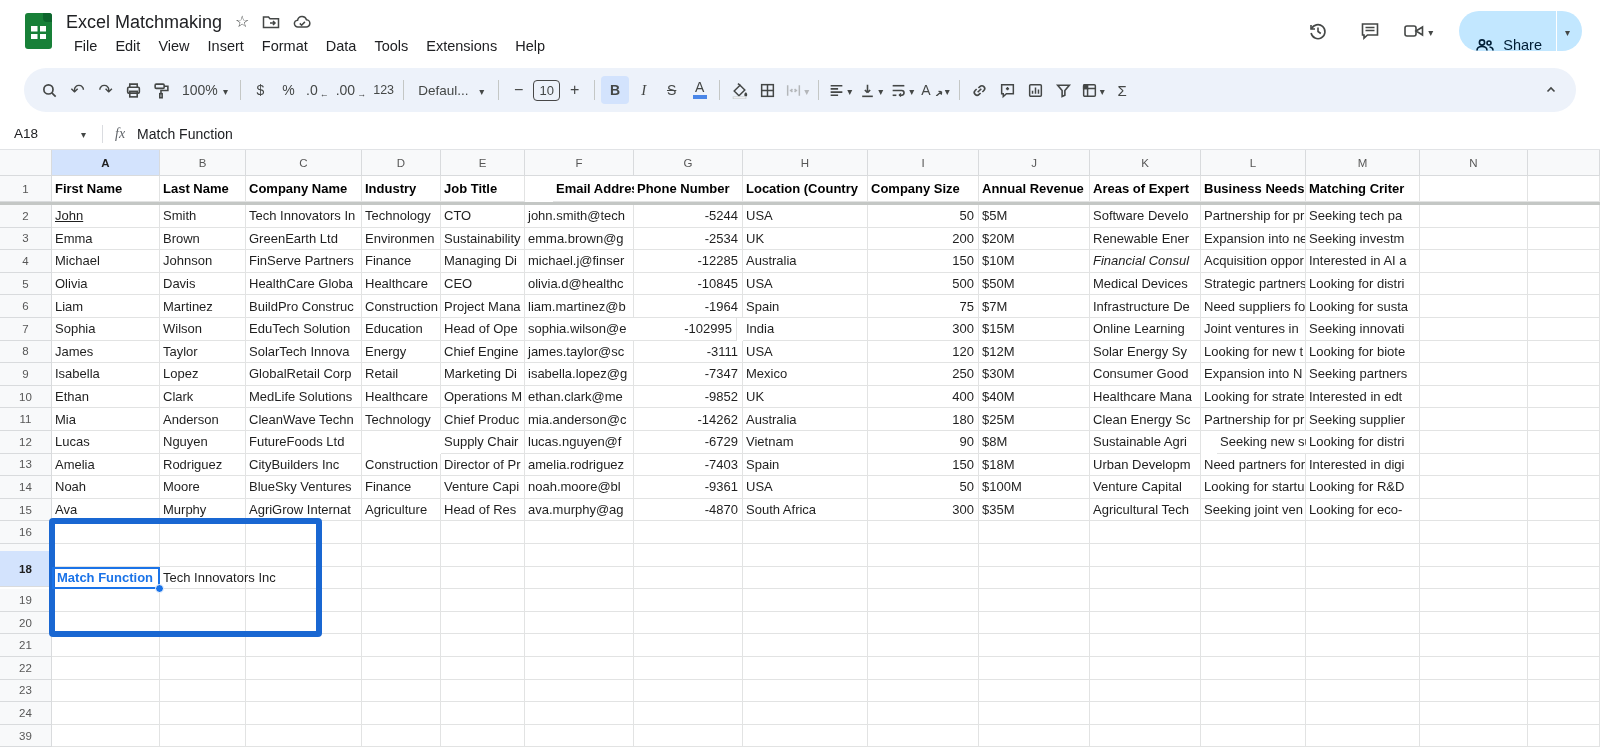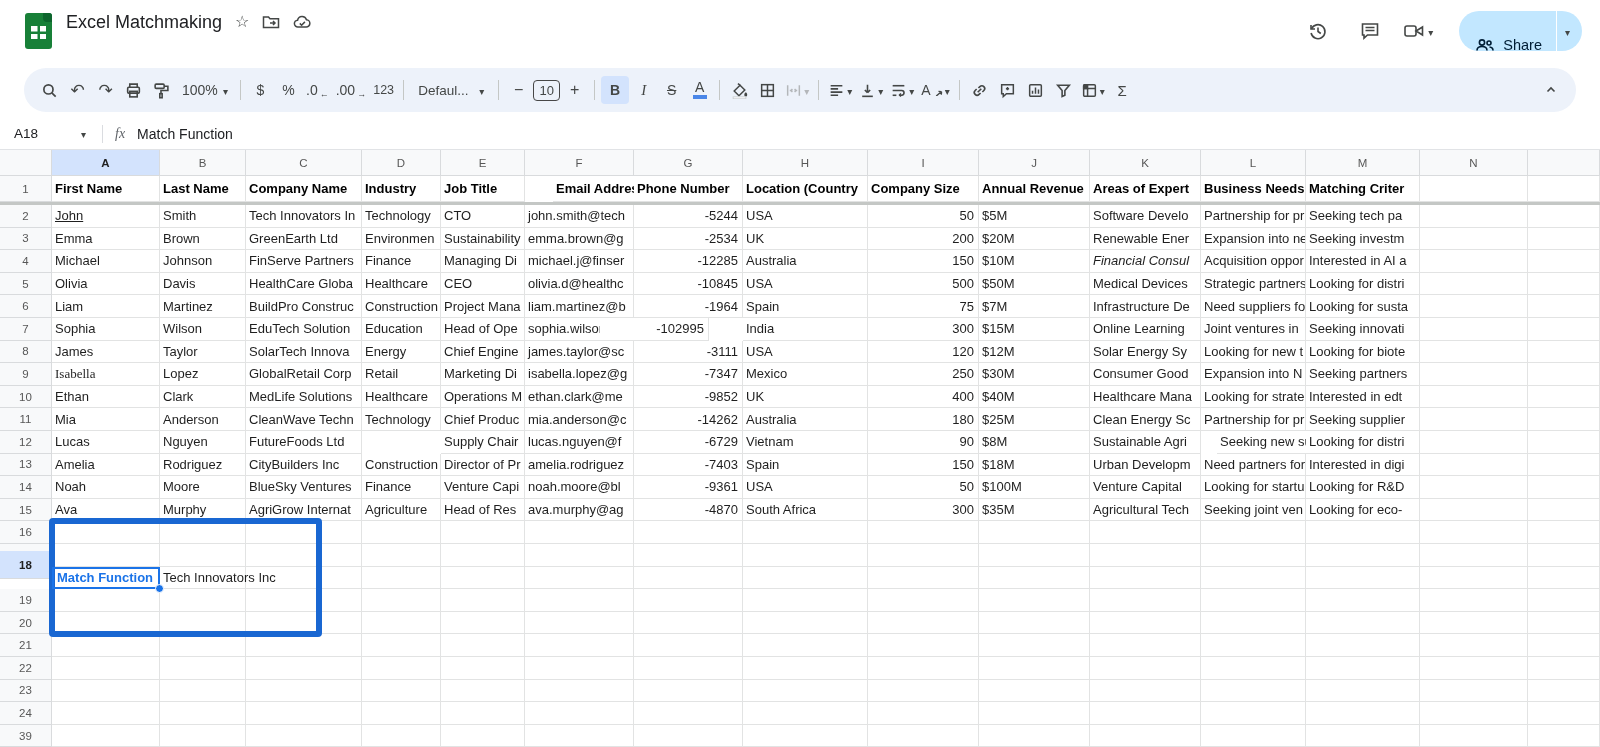--- a/index.html
+++ b/index.html
@@ -103,20 +103,31 @@
             <path d="M8 9h5M11 7l2 2-2 2"></path>
         </svg>
       </span>
       <span class="title-ico">
         <svg width="19" height="16" viewBox="0 0 19 16" fill="none" stroke="#444746" stroke-width="1.5">
           <path d="M5 13a3.4 3.4 0 01-.4-6.8 4.6 4.6 0 018.9-.4A3.1 3.1 0 0113 13z"></path>
           <path d="M6.8 9.4l1.8 1.8 3.3-3.3"></path>
         </svg>
       </span>
     </div>
+    <div class="menu-row">
+        <div class="menu-item">File</div>
+        <div class="menu-item">Edit</div>
+        <div class="menu-item">View</div>
+        <div class="menu-item">Insert</div>
+        <div class="menu-item">Format</div>
+        <div class="menu-item">Data</div>
+        <div class="menu-item">Tools</div>
+        <div class="menu-item">Extensions</div>
+        <div class="menu-item">Help</div>
+      </div>
   </div>
   <div class="topbar-right">
     <div class="tb-round">
       <svg width="22" height="22" viewBox="0 0 22 22" fill="none" stroke="#444746" stroke-width="1.6">
         <path d="M4 5v4h4"></path>
           <path d="M4.5 9a7 7 0 11-.4 4"></path>
           <path d="M11 7.5v4l2.8 2"></path>
       </svg>
     </div>
     <div class="tb-round">
@@ -423,21 +434,21 @@
     <div class="cell" style="left: 1306px; top: 145.4px; width: 114px; height: 22.6px;">Looking for susta</div>
     <div class="cell" style="left: 1420px; top: 145.4px; width: 108px; height: 22.6px;"></div>
     <div class="cell" style="left: 1528px; top: 145.4px; width: 72px; height: 22.6px;"></div>
     <div class="rhead" style="left: 0px; top: 168px; width: 52px; height: 22.6px;">7</div>
     <div class="cell" style="left: 52px; top: 168px; width: 108px; height: 22.6px;">Sophia</div>
     <div class="cell" style="left: 160px; top: 168px; width: 86px; height: 22.6px;">Wilson</div>
     <div class="cell" style="left: 246px; top: 168px; width: 116px; height: 22.6px;">EduTech Solution</div>
     <div class="cell" style="left: 362px; top: 168px; width: 79px; height: 22.6px;">Education</div>
     <div class="cell" style="left: 441px; top: 168px; width: 84px; height: 22.6px;">Head of Ope</div>
     <div class="cell" style="left: 525px; top: 168px; width: 109px; height: 22.6px;">sophia.wilson@e</div>
-    <div class="cell num" style="left: 600px; top: 168px; width: 109px; height: 22.6px;">-102995</div>
+    <div class="cell num" style="left: 628px; top: 168px; width: 109px; height: 22.6px;">-102995</div>
     <div class="cell" style="left: 743px; top: 168px; width: 125px; height: 22.6px;">India</div>
     <div class="cell num" style="left: 868px; top: 168px; width: 111px; height: 22.6px;">300</div>
     <div class="cell" style="left: 979px; top: 168px; width: 111px; height: 22.6px;">$15M</div>
     <div class="cell" style="left: 1090px; top: 168px; width: 111px; height: 22.6px;">Online Learning</div>
     <div class="cell" style="left: 1201px; top: 168px; width: 105px; height: 22.6px;">Joint ventures in</div>
     <div class="cell" style="left: 1306px; top: 168px; width: 114px; height: 22.6px;">Seeking innovati</div>
     <div class="cell" style="left: 1420px; top: 168px; width: 108px; height: 22.6px;"></div>
     <div class="cell" style="left: 1528px; top: 168px; width: 72px; height: 22.6px;"></div>
     <div class="rhead" style="left: 0px; top: 190.6px; width: 52px; height: 22.6px;">8</div>
     <div class="cell" style="left: 52px; top: 190.6px; width: 108px; height: 22.6px;">James</div>
@@ -449,21 +460,21 @@
     <div class="cell num" style="left: 634px; top: 190.6px; width: 109px; height: 22.6px;">-3111</div>
     <div class="cell" style="left: 743px; top: 190.6px; width: 125px; height: 22.6px;">USA</div>
     <div class="cell num" style="left: 868px; top: 190.6px; width: 111px; height: 22.6px;">120</div>
     <div class="cell" style="left: 979px; top: 190.6px; width: 111px; height: 22.6px;">$12M</div>
     <div class="cell" style="left: 1090px; top: 190.6px; width: 111px; height: 22.6px;">Solar Energy Sy</div>
     <div class="cell" style="left: 1201px; top: 190.6px; width: 105px; height: 22.6px;">Looking for new t</div>
     <div class="cell" style="left: 1306px; top: 190.6px; width: 114px; height: 22.6px;">Looking for biote</div>
     <div class="cell" style="left: 1420px; top: 190.6px; width: 108px; height: 22.6px;"></div>
     <div class="cell" style="left: 1528px; top: 190.6px; width: 72px; height: 22.6px;"></div>
     <div class="rhead" style="left: 0px; top: 213.2px; width: 52px; height: 22.6px;">9</div>
-    <div class="cell" style="left: 52px; top: 213.2px; width: 108px; height: 22.6px; font-family: Liberation Serif, serif;">Isabella</div>
+    <div class="cell" style="left: 52px; top: 213.2px; width: 108px; height: 22.6px;">Isabella</div>
     <div class="cell" style="left: 160px; top: 213.2px; width: 86px; height: 22.6px;">Lopez</div>
     <div class="cell" style="left: 246px; top: 213.2px; width: 116px; height: 22.6px;">GlobalRetail Corp</div>
     <div class="cell" style="left: 362px; top: 213.2px; width: 79px; height: 22.6px;">Retail</div>
     <div class="cell" style="left: 441px; top: 213.2px; width: 84px; height: 22.6px;">Marketing Di</div>
     <div class="cell" style="left: 525px; top: 213.2px; width: 109px; height: 22.6px;">isabella.lopez@g</div>
     <div class="cell num" style="left: 634px; top: 213.2px; width: 109px; height: 22.6px;">-7347</div>
     <div class="cell" style="left: 743px; top: 213.2px; width: 125px; height: 22.6px;">Mexico</div>
     <div class="cell num" style="left: 868px; top: 213.2px; width: 111px; height: 22.6px;">250</div>
     <div class="cell" style="left: 979px; top: 213.2px; width: 111px; height: 22.6px;">$30M</div>
     <div class="cell" style="left: 1090px; top: 213.2px; width: 111px; height: 22.6px;">Consumer Good</div>
@@ -592,21 +603,21 @@
     <div class="cell" style="left: 525px; top: 394px; width: 109px; height: 22.6px;"></div>
     <div class="cell" style="left: 634px; top: 394px; width: 109px; height: 22.6px;"></div>
     <div class="cell" style="left: 743px; top: 394px; width: 125px; height: 22.6px;"></div>
     <div class="cell" style="left: 868px; top: 394px; width: 111px; height: 22.6px;"></div>
     <div class="cell" style="left: 979px; top: 394px; width: 111px; height: 22.6px;"></div>
     <div class="cell" style="left: 1090px; top: 394px; width: 111px; height: 22.6px;"></div>
     <div class="cell" style="left: 1201px; top: 394px; width: 105px; height: 22.6px;"></div>
     <div class="cell" style="left: 1306px; top: 394px; width: 114px; height: 22.6px;"></div>
     <div class="cell" style="left: 1420px; top: 394px; width: 108px; height: 22.6px;"></div>
     <div class="cell" style="left: 1528px; top: 394px; width: 72px; height: 22.6px;"></div>
-    <div class="rhead hl" style="left: 0px; top: 401px; width: 52px; height: 28px;">18</div>
+    <div class="rhead hl" style="left: 0px; top: 401px; width: 52px; height: 36px;">18</div>
     <div class="cell" style="left: 52px; top: 416.6px; width: 108px; height: 22.6px;"></div>
     <div class="cell" style="left: 160px; top: 416.6px; width: 86px; height: 22.6px;"></div>
     <div class="cell" style="left: 246px; top: 416.6px; width: 116px; height: 22.6px;"></div>
     <div class="cell" style="left: 362px; top: 416.6px; width: 79px; height: 22.6px;"></div>
     <div class="cell" style="left: 441px; top: 416.6px; width: 84px; height: 22.6px;"></div>
     <div class="cell" style="left: 525px; top: 416.6px; width: 109px; height: 22.6px;"></div>
     <div class="cell" style="left: 634px; top: 416.6px; width: 109px; height: 22.6px;"></div>
     <div class="cell" style="left: 743px; top: 416.6px; width: 125px; height: 22.6px;"></div>
     <div class="cell" style="left: 868px; top: 416.6px; width: 111px; height: 22.6px;"></div>
     <div class="cell" style="left: 979px; top: 416.6px; width: 111px; height: 22.6px;"></div>

